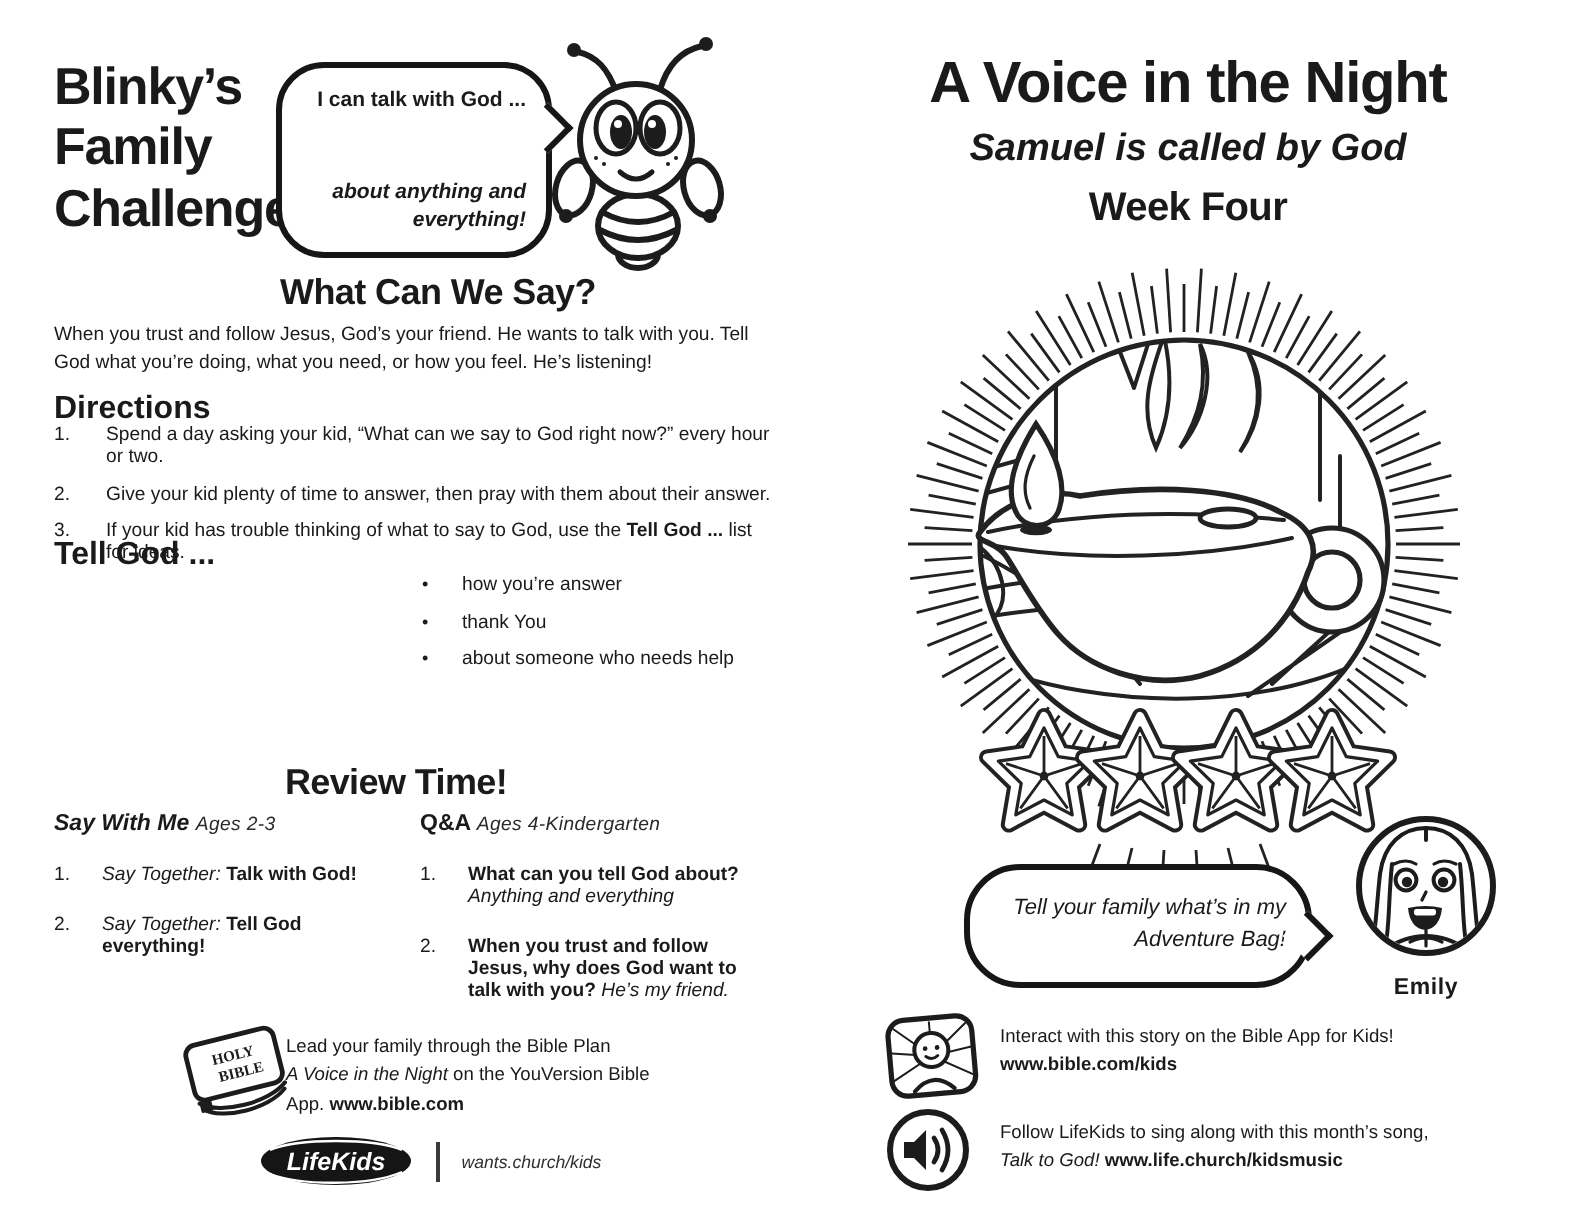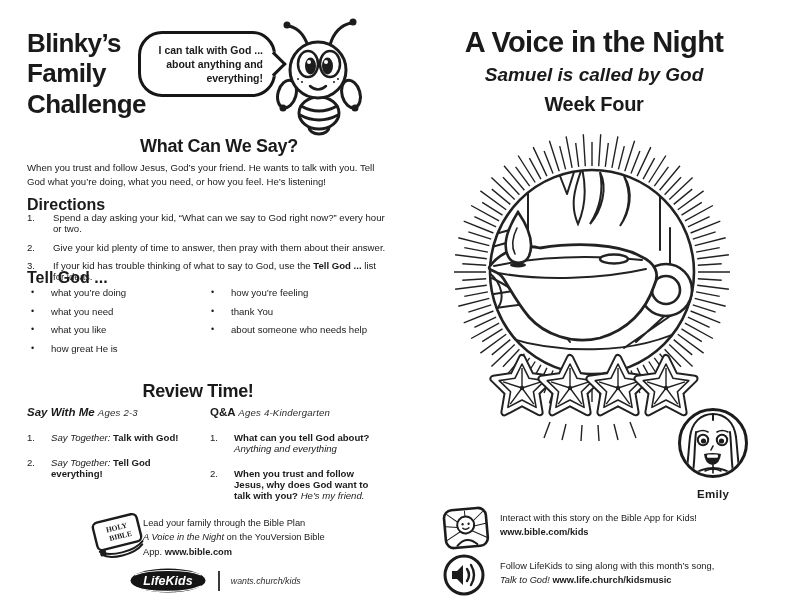--- a/index.html
+++ b/index.html
@@ -9,21 +9,21 @@
   .pg-left{left:0;} .pg-right{left:396px;}
   .abs{position:absolute;}
 
   
   .lp-title{left:27px;top:28px;font-size:26px;font-weight:800;line-height:1.17;letter-spacing:-0.6px;}
   .bubble{border:3px solid #161616;border-radius:24px;background:#fff;text-align:right;}
   .bubble::after{content:"";position:absolute;right:-10px;top:21px;width:15px;height:15px;background:#fff;
                  border-top:3px solid #161616;border-right:3px solid #161616;transform:rotate(45deg);}
   .bubble-left{left:138px;top:31px;width:112px;padding:9px 10px 8px;font-size:10.5px;line-height:1.35;}
   .bubble-l1{font-weight:700;}
-  .bubble-l2{font-weight:800;}
+  .bubble-l2{font-weight:800;font-style:italic;margin-top:32px;}
   .bee{left:276px;top:18px;}
   .center-head{left:0;width:396px;text-align:center;font-weight:800;font-size:18px;letter-spacing:-0.3px;}
   .h-wcws{top:136px;padding-left:21px;}
   .s1-body{left:27px;top:161px;width:356px;font-size:9.6px;line-height:1.5;}
   .subhead{font-size:16px;font-weight:800;}
   .h-directions{left:27px;top:196px;}
   .nlist{left:27px;top:212px;width:360px;font-size:9.6px;}
   .nrow{display:flex;margin-bottom:7.5px;}
   .nnum{width:26px;flex:none;}
   .h-tellgod{left:27px;top:269px;}
@@ -132,28 +132,22 @@
         <span>Give your kid plenty of time to answer, then pray with them about their answer.</span>
       </div>
       <div class="nrow">
         <span class="nnum">3.</span>
         <span><span>If your kid has trouble thinking of what to say to God, use the </span><span class="bold">Tell God ...</span><span> list for ideas.</span></span>
       </div>
     </div>
 
     <div class="abs subhead h-tellgod">Tell God ...</div>
 
-    <ul class="abs blist bl1">
-      <li>what you’re doing</li>
-      <li>what you need</li>
-      <li>what you like</li>
-      <li>how great He is</li>
-    </ul>
     <ul class="abs blist bl2">
-      <li>how you’re feeling</li>
+      <li>how you’re answer</li>
       <li>thank You</li>
       <li>about someone who needs help</li>
     </ul>
 
     <div class="abs center-head h-review">Review Time!</div>
 
     <div class="abs rev-col rc-swm">
       <div class="rev-title">
         <span class="it">Say With Me</span>
         <span class="rev-ages">Ages 2-3</span>
@@ -261,20 +255,23 @@
         <path d="M85 96 C80 106 79 114 83 122" stroke-width="1.6"></path>
       </g>
 
       <use href="#starcookie" x="90" y="256"></use>
       <use href="#starcookie" x="138" y="256"></use>
       <use href="#starcookie" x="186" y="256"></use>
       <use href="#starcookie" x="234" y="256"></use>
       <path d="M118 290 L112 306 M134 292 L130 308 M150 293 L149 309 M166 293 L167 309 M182 292 L186 308 M198 290 L204 306" stroke="#222" stroke-width="1.4"></path>
     </svg>
 
+    <div class="abs bubble bubble-right">
+      <span>Tell your family what’s in my Adventure Bag!</span>
+    </div>
 
     <div class="abs emily">
       <svg width="76" height="86" viewBox="0 0 76 86">
         <defs>
             <clipPath id="emClip">
               <circle cx="38" cy="42" r="32"></circle>
             </clipPath>
           </defs>
         <circle cx="38" cy="42" r="33.5" fill="#fff" stroke="#1c1c1c" stroke-width="3"></circle>
         <g clip-path="url(#emClip)" fill="none" stroke="#1c1c1c" stroke-width="2" stroke-linecap="round">

